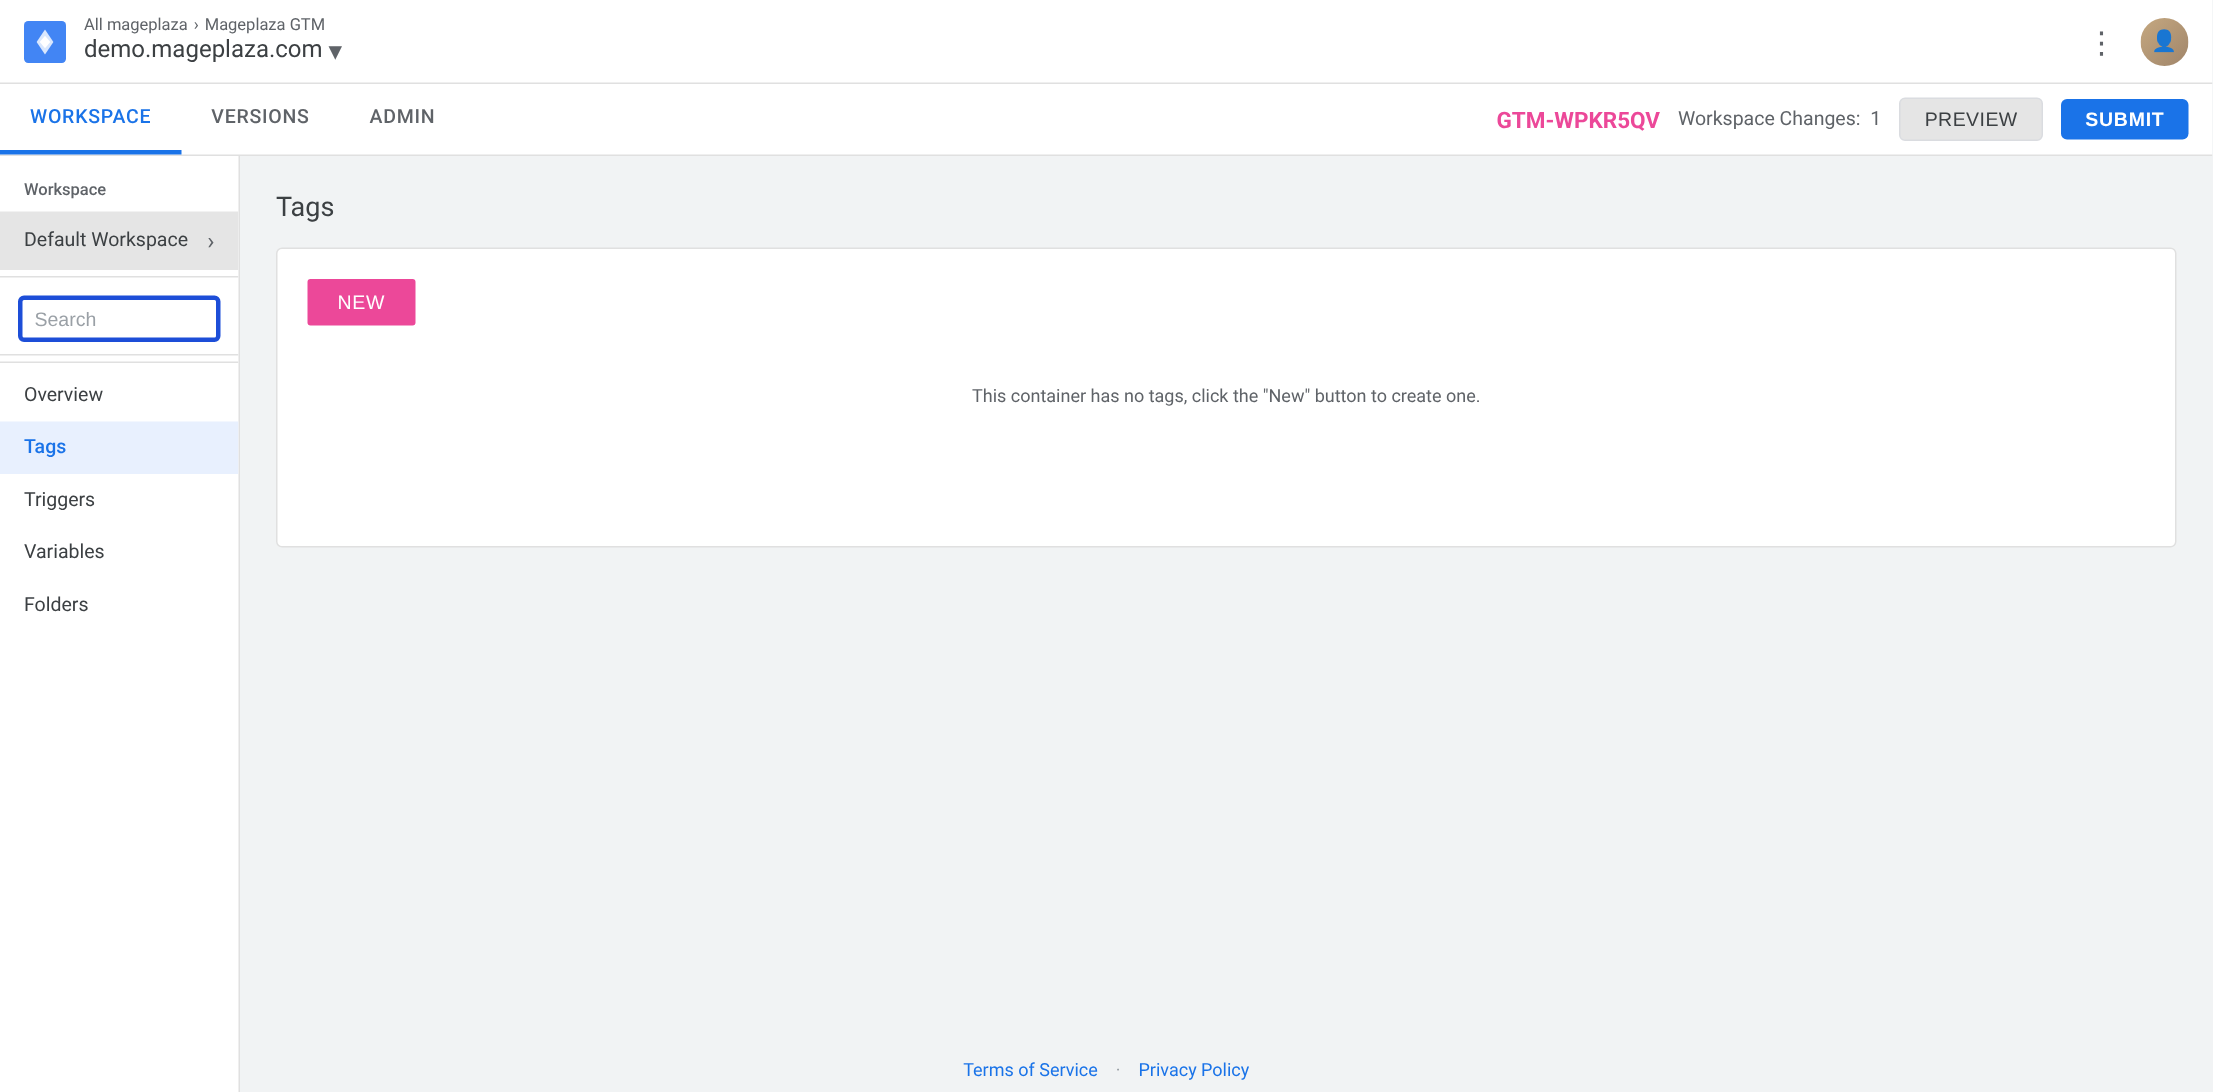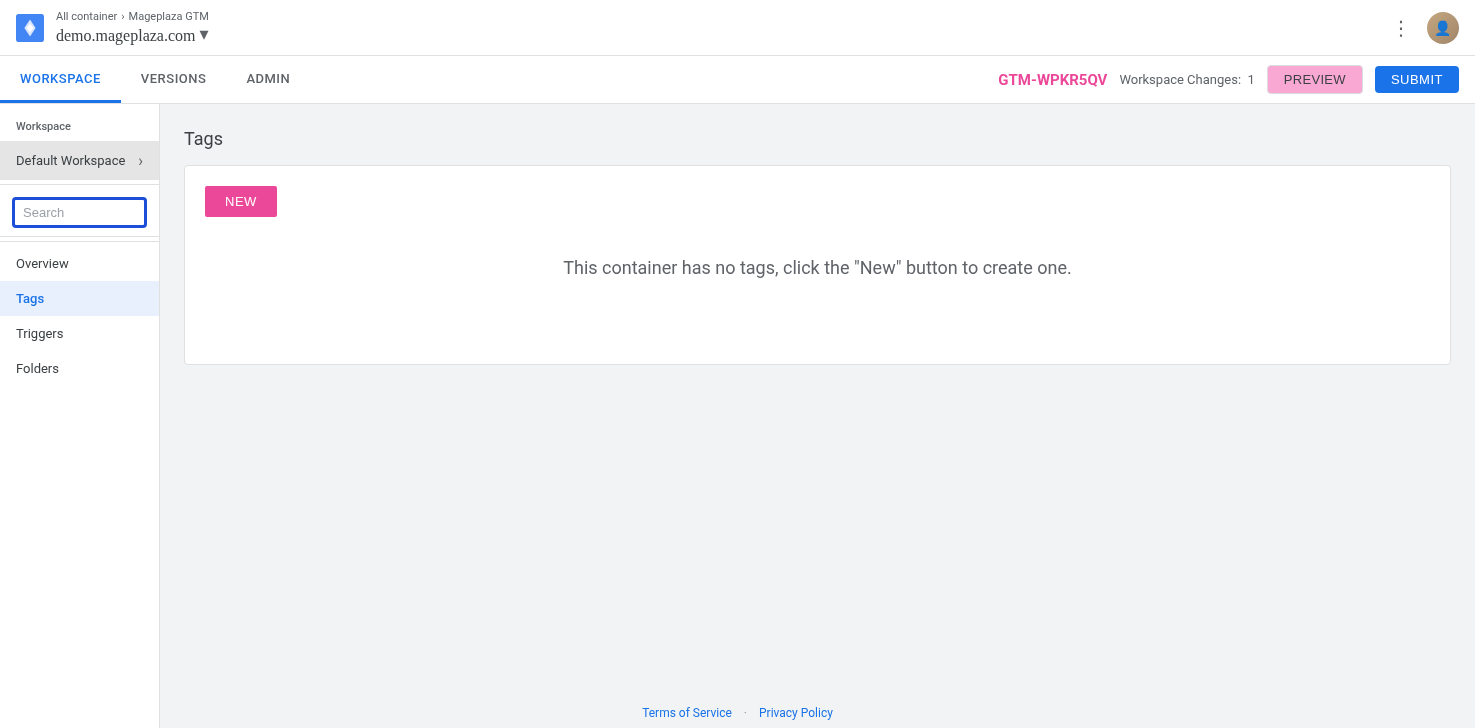--- a/index.html
+++ b/index.html
@@ -40,23 +40,22 @@
     }
     .breadcrumb-top a {
       color: #5f6368;
       text-decoration: none;
     }
     .breadcrumb-bottom {
       font-size: 16px;
       color: #3c4043;
       font-weight: 400;
       display: flex;
-      align-items: flex-end;
+      align-items: flex-start;
       gap: 4px;
-      font-family: Liberation Serif, serif;
     }
     .dropdown-arrow {
       color: #5f6368;
       font-size: 18px;
     }
     .top-bar-right {
       display: flex;
       align-items: center;
       gap: 12px;
     }
@@ -126,38 +125,38 @@
       color: #ec4899;
       font-size: 15px;
       font-weight: 700;
       cursor: pointer;
     }
     .workspace-changes {
       color: #5f6368;
       font-size: 13px;
     }
     .btn-preview {
-      background: #f9a8d4;
+      background: #e5e5e5;
       border: 1px solid #dadce0;
       color: #3c4043;
       padding: 6px 16px;
       border-radius: 4px;
       font-size: 13px;
       font-weight: 500;
       cursor: pointer;
       letter-spacing: 0.3px;
     }
     .btn-submit {
       background: #1a73e8;
       border: none;
       color: #fff;
       padding: 6px 16px;
       border-radius: 4px;
       font-size: 13px;
-      font-weight: 400;
+      font-weight: 700;
       cursor: pointer;
       letter-spacing: 0.5px;
     }
 
     
     .main-layout {
       display: flex;
       height: calc(728px - 56px - 48px);
     }
 
@@ -249,21 +248,21 @@
       font-size: 13px;
       font-weight: 500;
       border-radius: 2px;
       cursor: pointer;
       text-transform: uppercase;
       letter-spacing: 0.5px;
     }
     .empty-message {
       text-align: center;
       color: #5f6368;
-      font-size: 18px;
+      font-size: 12px;
       padding: 40px 0 20px 0;
     }
 
     .footer-links {
       position: fixed;
       bottom: 8px;
       left: 50%;
       transform: translateX(-50%);
       display: flex;
       gap: 12px;
@@ -281,21 +280,21 @@
 <div class="top-bar">
   <div class="top-bar-left">
 
     <svg class="gtm-logo" viewBox="0 0 40 40" fill="none" xmlns="http://www.w3.org/2000/svg">
       <rect width="40" height="40" rx="4" fill="#4285F4"></rect>
       <path d="M20 8L28 20L20 32L12 20L20 8Z" fill="#fff" opacity="0.8"></path>
       <path d="M20 14L25 20L20 26L15 20L20 14Z" fill="#fff"></path>
     </svg>
     <div class="breadcrumb">
       <div class="breadcrumb-top">
-        <a href="#">All container</a>
+        <a href="#">All mageplaza</a>
         <span>›</span>
         <span>Mageplaza GTM</span>
       </div>
       <div class="breadcrumb-bottom">
         <span>demo.mageplaza.com</span>
         <span class="dropdown-arrow">▾</span>
       </div>
     </div>
   </div>
   <div class="top-bar-right">
@@ -332,20 +331,21 @@
       <span class="sidebar-chevron">›</span>
     </div>
     <div class="sidebar-divider"></div>
     <div class="sidebar-search">
       <input type="text" placeholder="Search" style="">
     </div>
     <div class="sidebar-divider"></div>
     <a class="sidebar-nav-item">Overview</a>
     <a class="sidebar-nav-item active">Tags</a>
     <a class="sidebar-nav-item">Triggers</a>
+    <a class="sidebar-nav-item">Variables</a>
     <a class="sidebar-nav-item">Folders</a>
   </div>
 
   <div class="content">
     <div class="page-title">Tags</div>
     <div class="tags-container">
       <button class="btn-new">NEW</button>
       <div class="empty-message">This container has no tags, click the "New" button to create one.</div>
     </div>
   </div>

